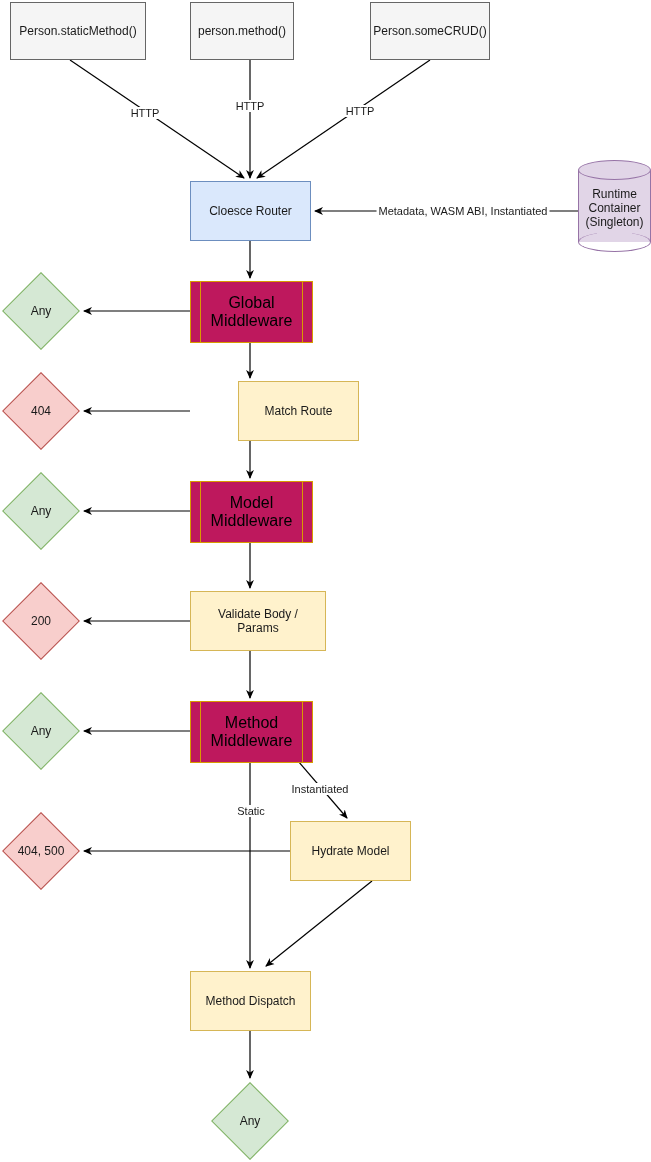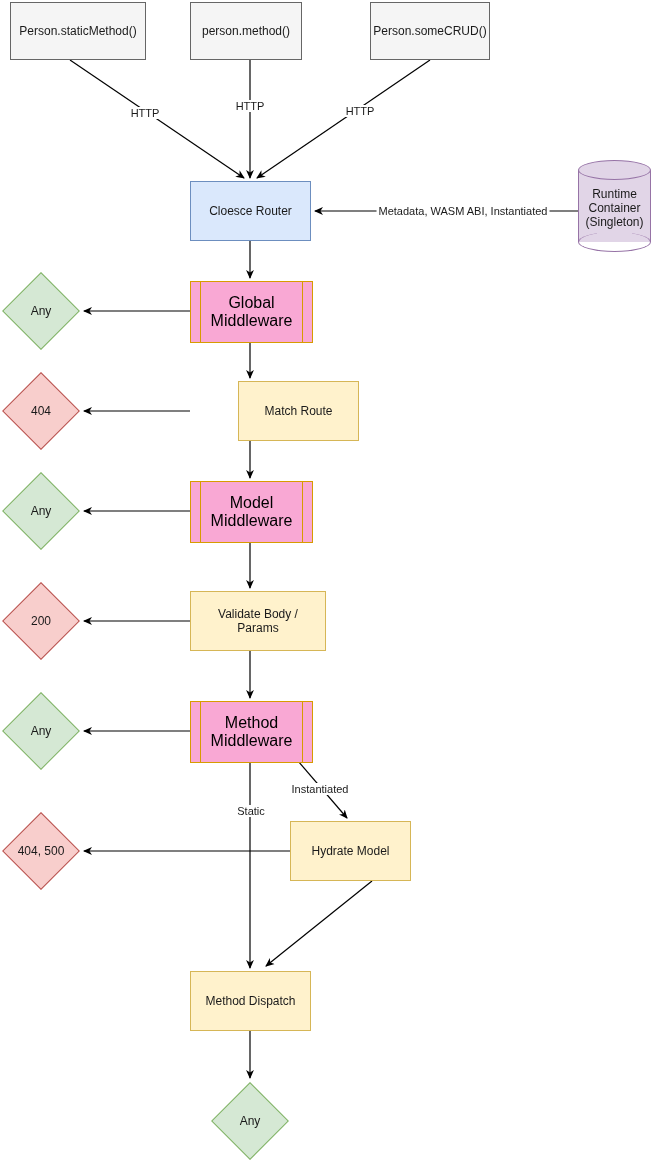--- a/index.html
+++ b/index.html
@@ -47,21 +47,21 @@
   .box-router {
     background: #dae8fc;
     border: 1px solid #6c8ebf;
   }
   .box-plain-yellow {
     background: #fff2cc;
     border: 1px solid #d6b656;
   }
   
   .box-proc {
-    background: #f9a8d4;
+    background: #be185d;
     border: 1px solid #d79b00;
     position: absolute;
   }
   .box-proc .bar {
     position: absolute;
     top: 0;
     bottom: 0;
     width: 0;
     border-left: 1px solid #d79b00;
   }
@@ -195,21 +195,21 @@
     <path d="M190,411 L84,411" stroke="#000" fill="none" stroke-width="1.2" marker-end="url(#arrow)"></path>
     <path d="M190,511 L84,511" stroke="#000" fill="none" stroke-width="1.2" marker-end="url(#arrow)"></path>
     <path d="M190,621 L84,621" stroke="#000" fill="none" stroke-width="1.2" marker-end="url(#arrow)"></path>
     <path d="M190,731 L84,731" stroke="#000" fill="none" stroke-width="1.2" marker-end="url(#arrow)"></path>
     <path d="M290,851 L84,851" stroke="#000" fill="none" stroke-width="1.2" marker-end="url(#arrow)"></path>
   </svg>
 
   <div class="node box-entry" style="left:10px; top:2px; width:136px; height:58px;">
     <span>Person.staticMethod()</span>
   </div>
-  <div class="node box-entry" style="left:190px; top:2px; width:112px; height:58px;">
+  <div class="node box-entry" style="left:190px; top:2px; width:104px; height:58px;">
     <span>person.method()</span>
   </div>
   <div class="node box-entry" style="left:370px; top:2px; width:120px; height:58px;">
     <span>Person.someCRUD()</span>
   </div>
 
   <div class="node box-router" style="left:190px; top:181px; width:121px; height:60px;">
     <span>Cloesce Router</span>
   </div>
 

